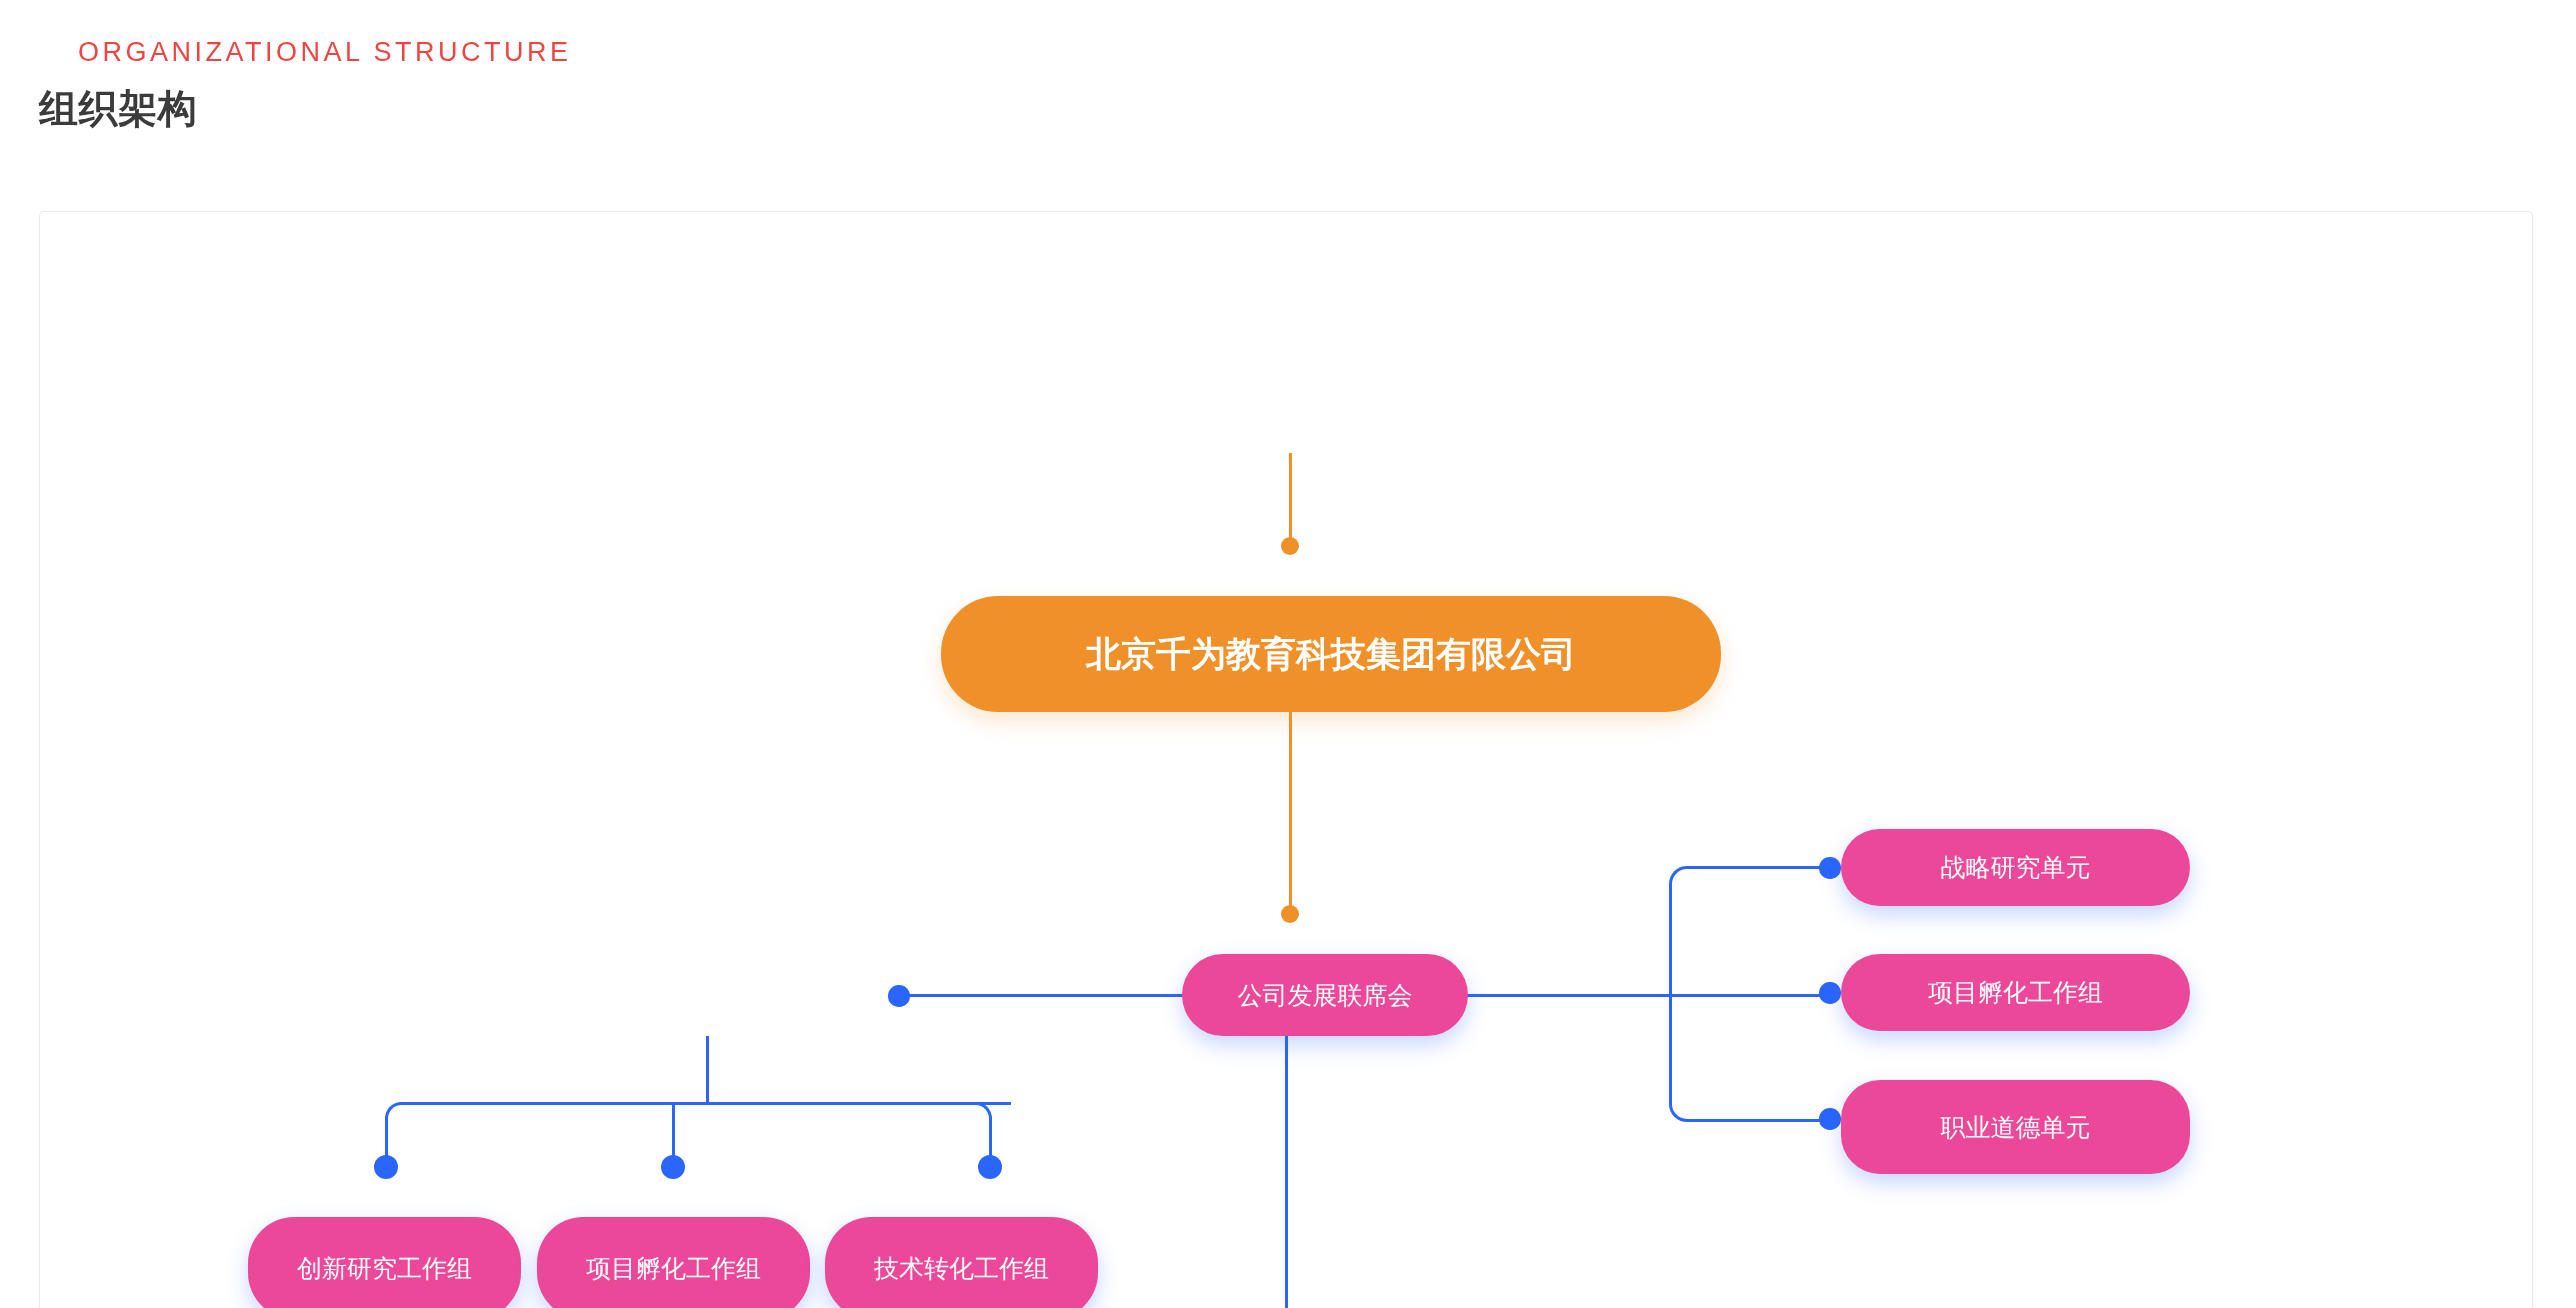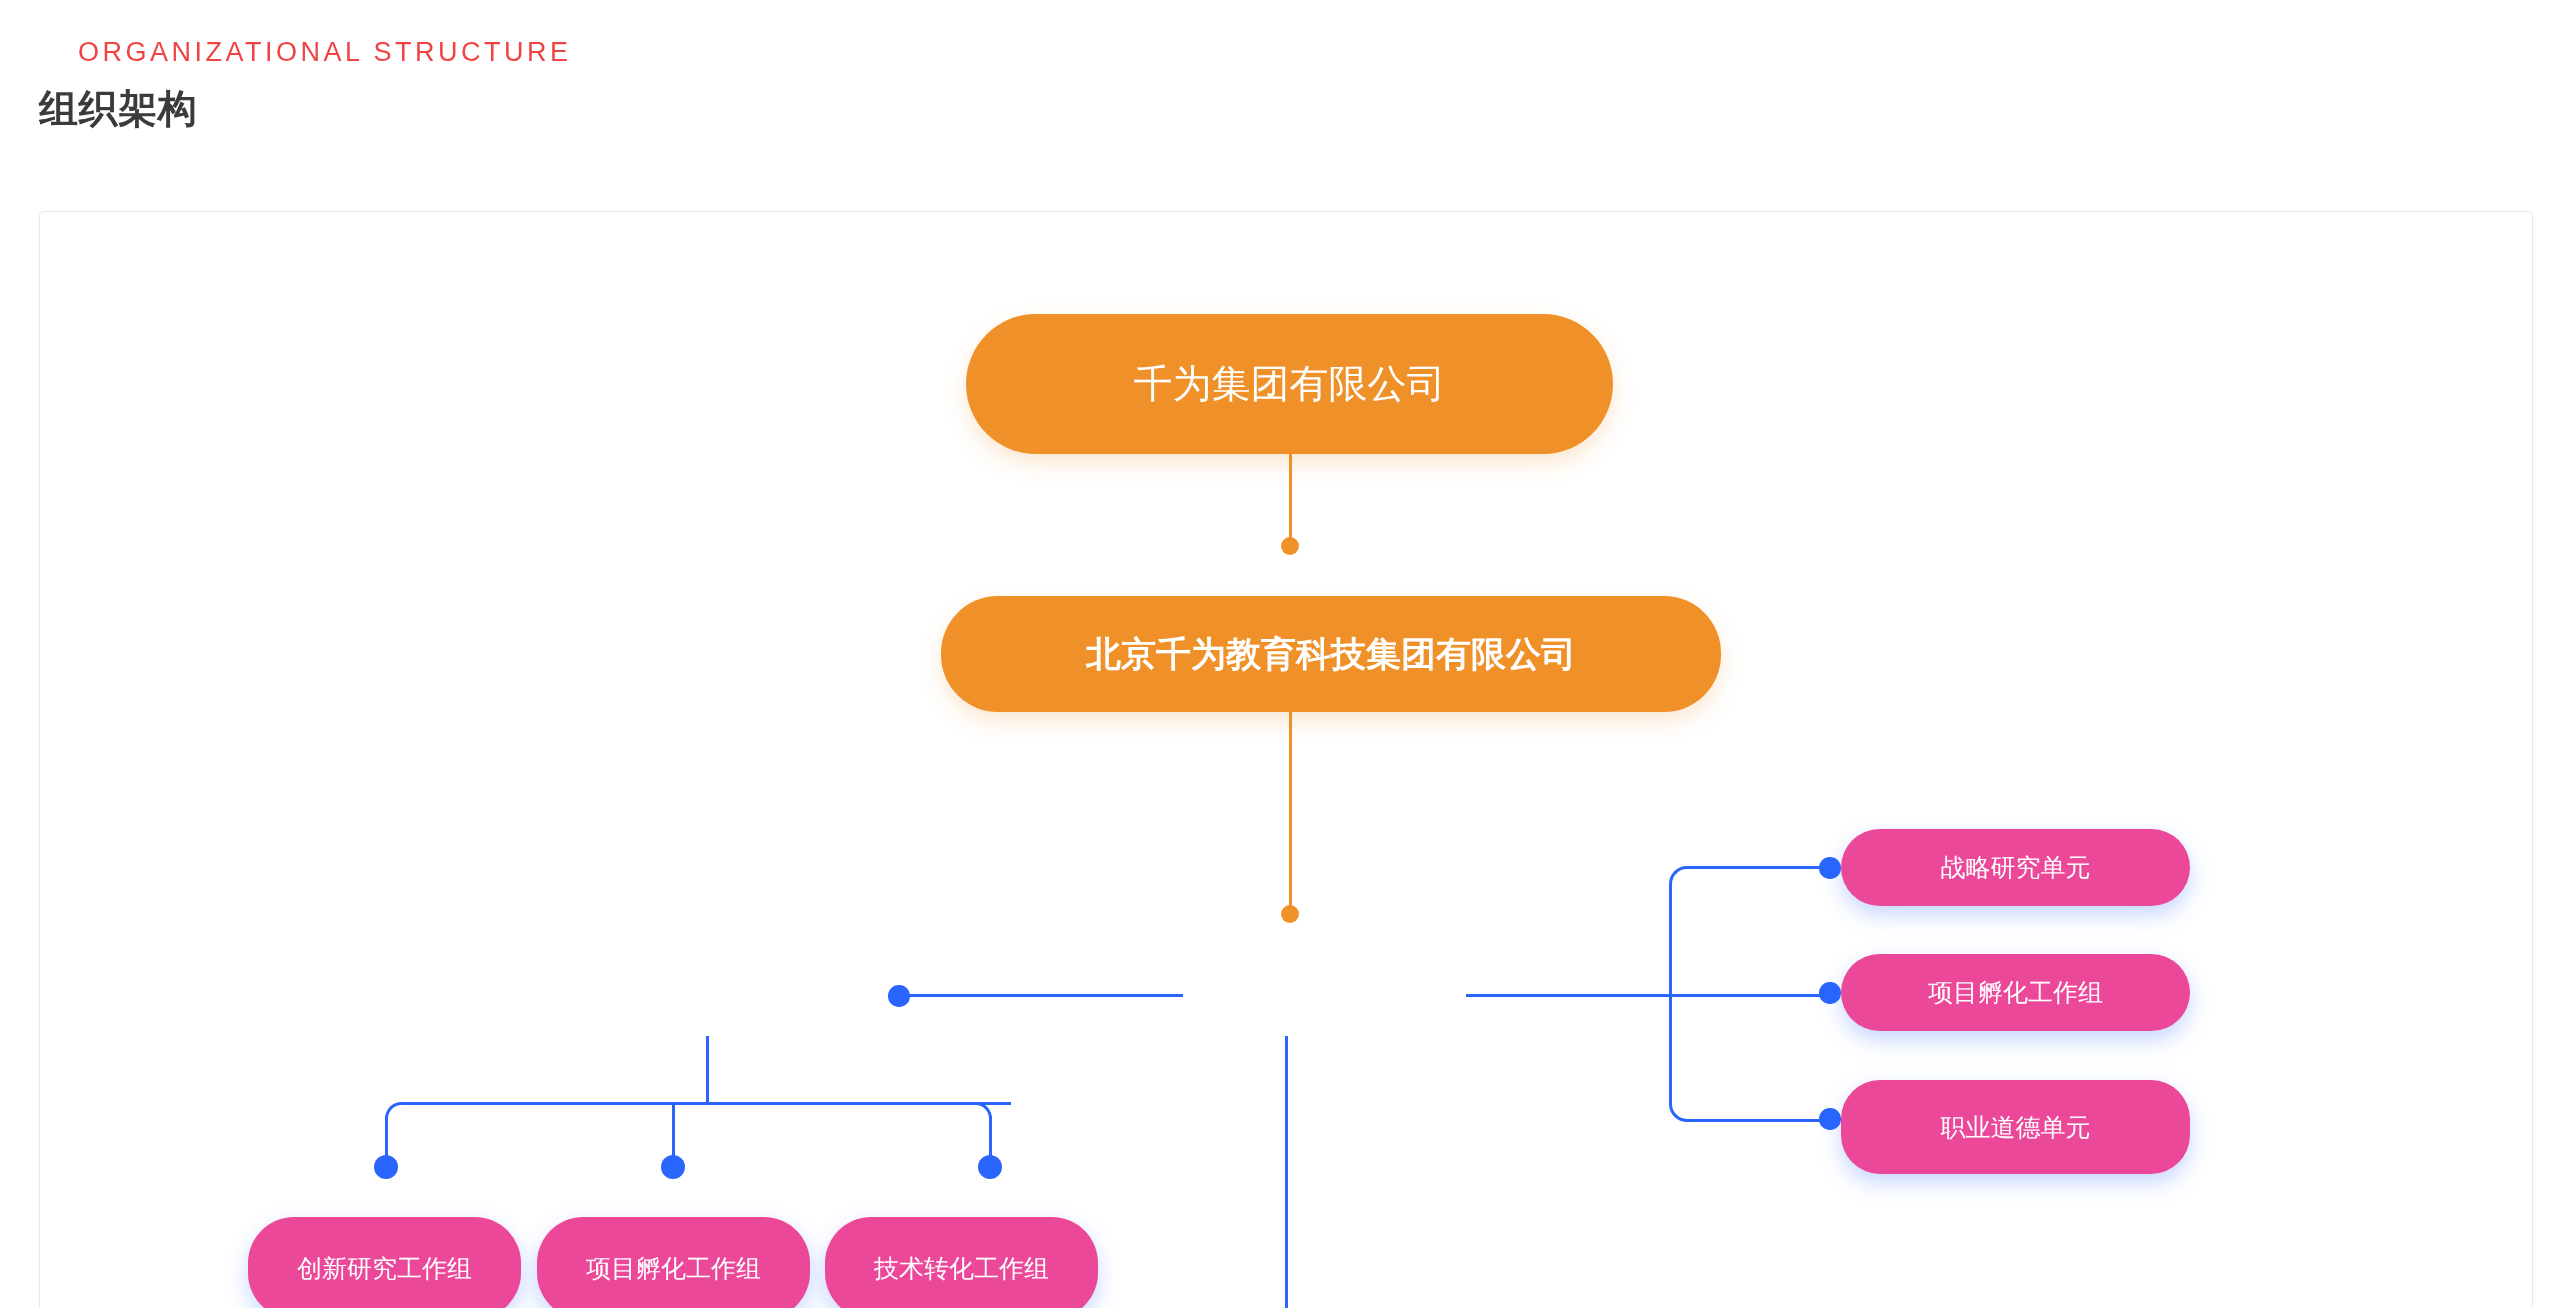--- a/index.html
+++ b/index.html
@@ -163,24 +163,24 @@
     <div class="dot blue-dot" style="left:334px; top:943px; width:24px; height:24px;"></div>
 
     <div class="ln v blue-ln" style="left:632px; top:890px; height:63px;"></div>
     <div class="dot blue-dot" style="left:621px; top:943px; width:24px; height:24px;"></div>
 
     <div class="elbow" style="left:914px; top:890px; width:38px; height:63px;
                 border-width:3.2px 3.2px 0 0; border-radius:0 16.5px 0 0;"></div>
     <div class="ln v blue-ln" style="left:949px; top:904px; height:49px;"></div>
     <div class="dot blue-dot" style="left:938px; top:943px; width:24px; height:24px;"></div>
 
-    <div class="node orange" id="node-root">千为集团有限公司</div>
 
     <div class="node orange" id="node-beijing">北京千为教育科技集团有限公司</div>
 
+    <div class="node blue" id="node-council">公司发展联席会</div>
 
 
     <div class="node blue" id="node-strategy">战略研究单元</div>
 
     <div class="node blue" id="node-risk">项目孵化工作组</div>
 
     <div class="node blue" id="node-ethics">职业道德单元</div>
 
     <div class="node blue" id="node-wg1">创新研究工作组</div>
 

